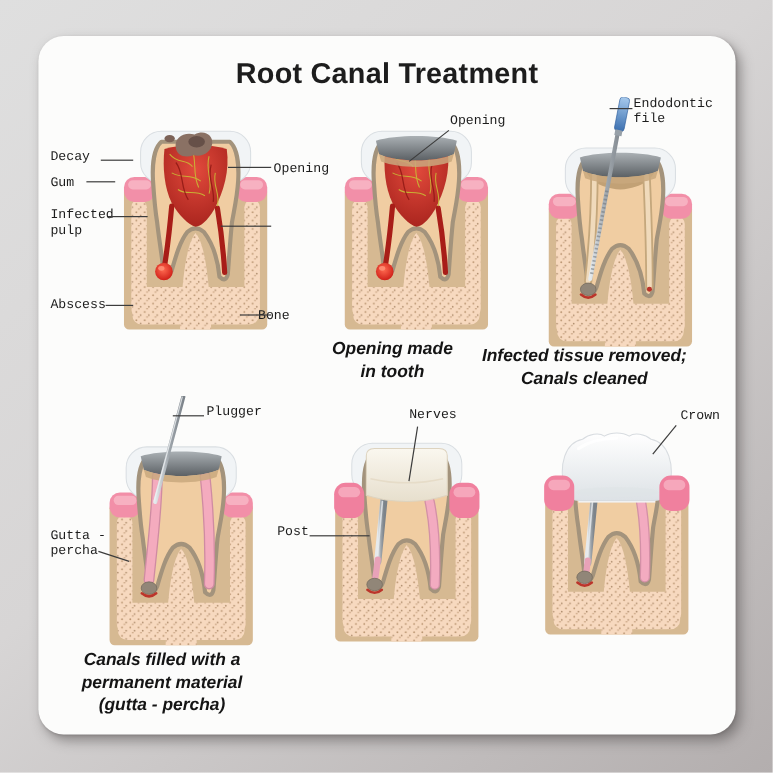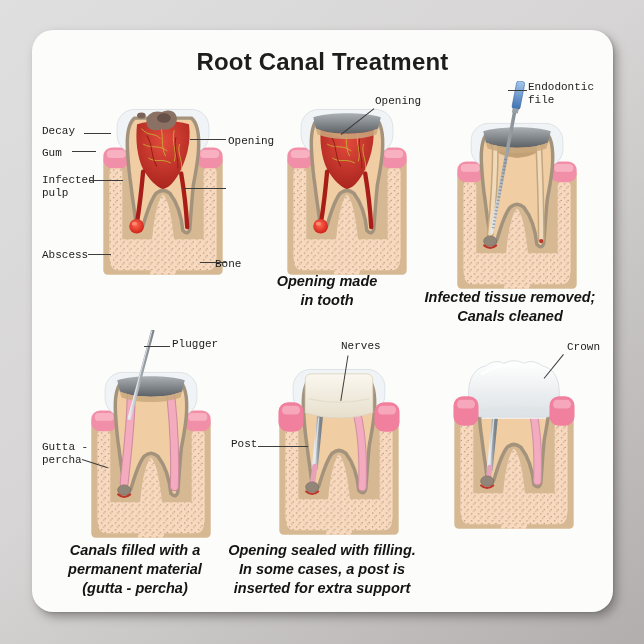--- a/index.html
+++ b/index.html
@@ -195,21 +195,21 @@
     <use href="#g-bone"></use>
         <use href="#g-gums"></use>
         <use href="#g-enamel"></use>
         <use href="#g-tooth"></use>
     <use href="#g-pulp"></use>
         <use href="#g-opening"></use>
     <use href="#g-abscess"></use>
   </svg>
   <div class="lbl" style="left:343px;top:65px">Opening</div>
   <div class="lead" style="left:309px;top:104px;width:42px;transform:rotate(-38deg)"></div>
-  <div class="cap" style="left:215px;top:242px;width:160px">Opening made
+  <div class="cap" style="left:215px;top:252px;width:160px">Opening made
 in tooth</div>
 
   <svg class="tooth" style="left:420px;top:51px" width="130" height="212" viewBox="0 -45 150 245">
     <use href="#g-bone"></use>
         <use href="#g-gums"></use>
         <use href="#g-enamel"></use>
         <use href="#g-tooth"></use>
     <use href="#g-canals-clean"></use>
         <use href="#g-opening"></use>
         <use href="#g-apex-blob"></use>
@@ -218,21 +218,21 @@
       <path d="M62,45 L47,127" stroke="#6d7378" stroke-width="3.2" stroke-dasharray="1.6 2.4" opacity=".55"></path>
       <g transform="rotate(11 78 -36)">
         <rect x="73.3" y="-45" width="9.4" height="33" rx="3" fill="url(#gBlue)" stroke="#2f5e9e" stroke-width=".6"></rect>
         <rect x="74.5" y="-13" width="7" height="5.5" fill="#97a0a8"></rect>
       </g>
     </g>
   </svg>
   <div class="lbl" style="left:496px;top:51px">Endodontic
 file</div>
   <div class="lead" style="left:476px;top:60px;width:19px"></div>
-  <div class="cap" style="left:378px;top:258px;width:200px">Infected tissue removed;
+  <div class="cap" style="left:355px;top:258px;width:200px">Infected tissue removed;
 Canals cleaned</div>
 
   <svg class="tooth" style="left:54px;top:300px" width="130" height="212" viewBox="0 -45 150 245">
     <use href="#g-bone"></use>
         <use href="#g-gums"></use>
         <use href="#g-enamel"></use>
         <use href="#g-tooth"></use>
     <use href="#g-gutta"></use>
     <use href="#g-opening"></use>
         <use href="#g-apex-blob"></use>
@@ -260,23 +260,20 @@
     <g>
       <path d="M36,54 L36,16 Q36,9 44,9 L106,9 Q114,9 114,16 L114,54 Q96,60 75,60 Q54,60 36,54 Z" fill="url(#gFill)" stroke="#ddd3bf" stroke-width="1"></path>
       <path d="M40,38 Q75,46 110,38" stroke="#e6dcc8" stroke-width="1.5" fill="none"></path>
     </g>
     <use href="#g-gums-tall"></use>
   </svg>
   <div class="lbl" style="left:309px;top:310px">Nerves</div>
   <div class="lead" style="left:316px;top:325px;width:46px;transform:rotate(99deg)"></div>
   <div class="lbl" style="left:199px;top:408px">Post</div>
   <div class="lead" style="left:226px;top:416px;width:50px"></div>
-  <div class="cap" style="left:190px;top:511px;width:200px">Opening sealed with filling.
-In some cases, a post is
-inserted for extra support</div>
 
   <svg class="tooth" style="left:417px;top:330px" width="130" height="173" viewBox="0 0 150 200">
     <use href="#g-bone"></use>
         <use href="#g-tooth"></use>
     <use href="#g-canal-pink-right"></use>
     <g transform="translate(0,8)">
           <use href="#g-post"></use>
         </g>
     <use href="#g-apex-blob"></use>
     <g>

